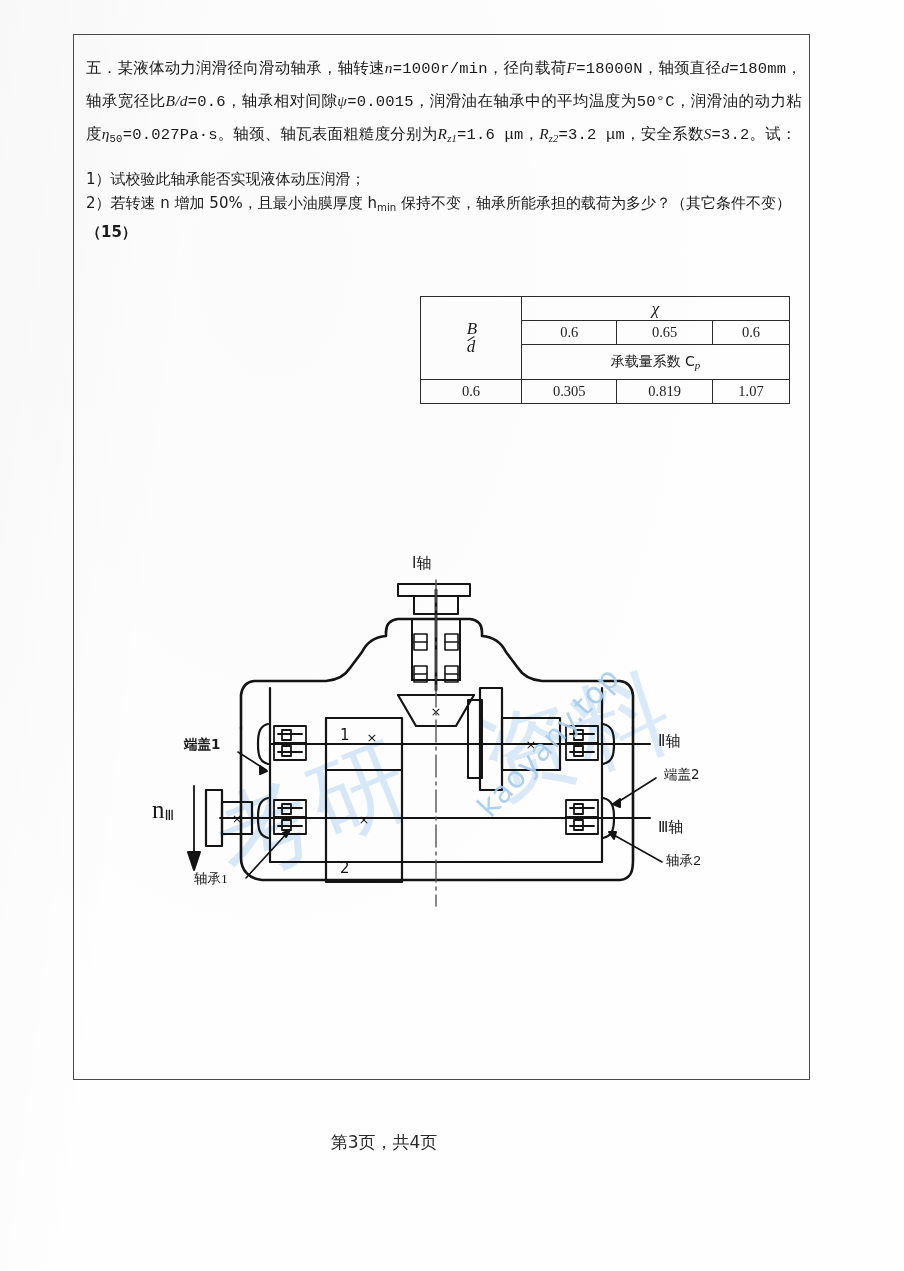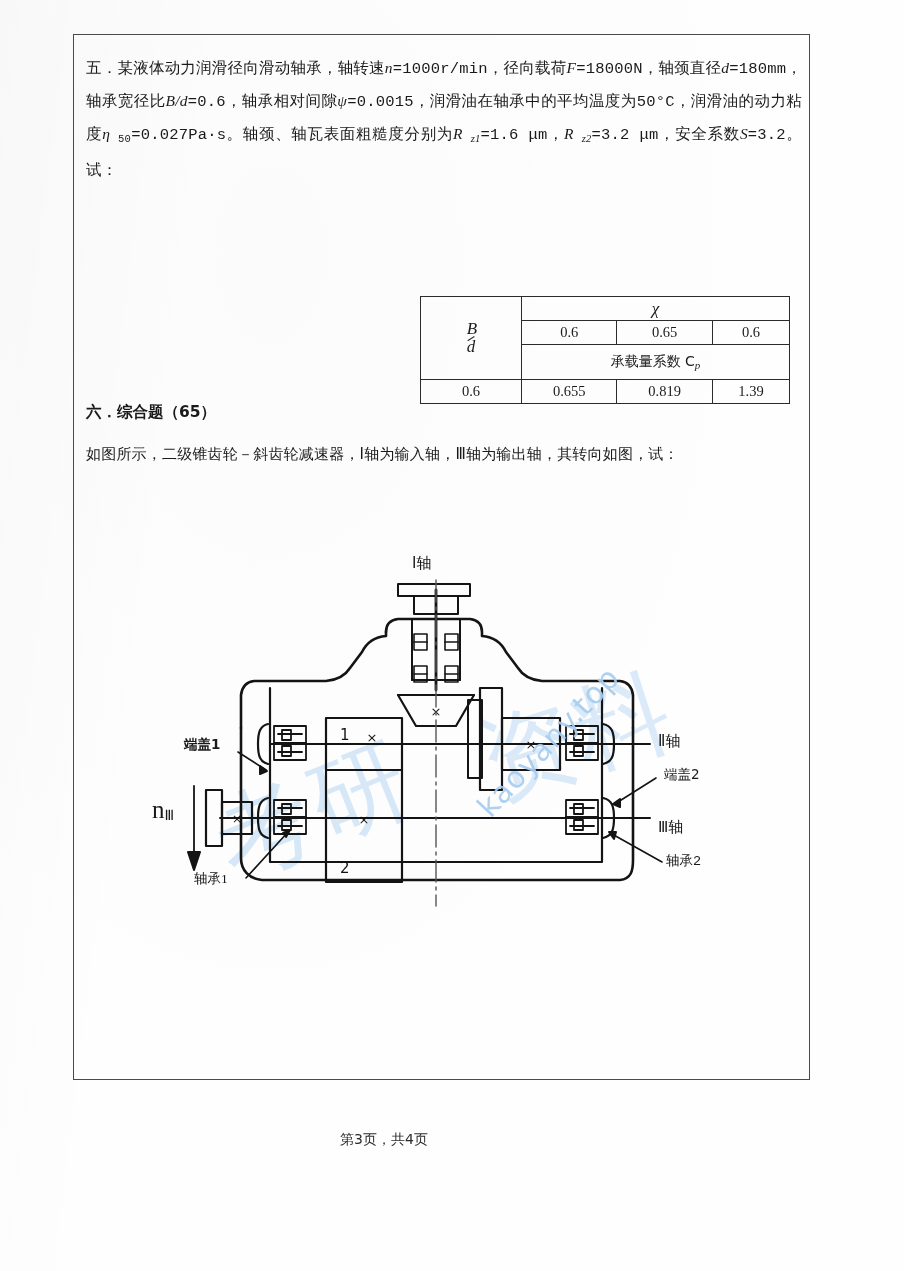--- a/index.html
+++ b/index.html
@@ -49,21 +49,21 @@
   .q-para {
     font-size: 15.5px;
     line-height: 31px;
     letter-spacing: 0.2px;
     text-align: justify;
     margin: 0;
   }
   .cjk { font-family: "DejaVu Sans", "Liberation Sans", sans-serif; }
   .mi { font-style: italic; font-family: "Liberation Serif", serif; }
   .mn { font-family: Liberation Mono, monospace; }
-  .sub { font-size: 0.68em; vertical-align: -0.28em; padding-left: 8px; }
+  .sub { font-size: 0.68em; vertical-align: -0.28em; }
   .bold { font-weight: bold; }
 
   .sub-q {
     font-size: 15px;
     line-height: 24px;
     margin: 0;
     font-family: "DejaVu Sans", "Liberation Sans", sans-serif;
   }
   #q5-list { margin-top: 12px; }
 
@@ -166,39 +166,43 @@
     opacity: .40;
   }
 
   
   #footer {
     position: absolute;
     left: 0; top: 1131px;
     width: 768px;
     text-align: center;
     font-family: "DejaVu Sans", sans-serif;
-    font-size: 14px;
+    font-size: 17px;
     color: #2a2a2a;
   }
 </style>
 </head>
 <body>
 
 <div id="scan-sheet">
 
   <div id="paper-tone"></div>
 
   <div class="wm" id="wm-cjk">考研</div>
   <div class="wm" id="wm-cjk2">资料</div>
 
   <div id="page-border"></div>
 
   <div id="content">
     <p class="q-para cjk"><span>五．某液体动力润滑径向滑动轴承，轴转速</span><span class="mi">n</span><span class="mn">=1000r/min</span><span>，径向载荷</span><span class="mi">F</span><span class="mn">=18000N</span><span>，轴颈直径</span><span class="mi">d</span><span class="mn">=180mm</span><span>，轴承宽径比</span><span class="mi">B/d</span><span class="mn">=0.6</span><span>，轴承相对间隙</span><span class="mi">ψ</span><span class="mn">=0.0015</span><span>，润滑油在轴承中的平均温度为</span><span class="mn">50°C</span><span>，润滑油的动力粘度</span><span class="mi">η</span><span class="sub mn">50</span><span class="mn">=0.027Pa·s</span><span>。轴颈、轴瓦表面粗糙度分别为</span><span class="mi">R</span><span class="sub mi">z1</span><span class="mn">=1.6 μm</span>，<span class="mi">R</span><span class="sub mi">z2</span><span class="mn">=3.2 μm</span><span>，安全系数</span><span class="mi">S</span><span class="mn">=3.2。试：</span></p>
 
+    <div id="q5-list">
+      <p class="sub-q">1）试校验此轴承能否实现液体动压润滑；</p>
+      <p class="sub-q"><span>2）若转速 n 增加 50%，且最小油膜厚度 h</span><span class="sub">min</span><span> 保持不变，轴承所能承担的载荷为多少？（其它条件不变）</span><span class="bold">（15）</span></p>
+    </div>
   </div>
 
   <div id="cp-table-wrap">
     <table class="cp">
       <tbody>
           <tr>
         <td class="bd-cell" rowspan="3">
           <span class="frac">
             <span class="num">B</span>
             <span class="bar"></span>
@@ -214,31 +218,29 @@
         <td>0.65</td>
         <td>0.6</td>
       </tr>
       <tr>
         <td colspan="3" style="height:32px">
           <span class="cp-head">承载量系数 C</span><span class="mi" style="font-size:11px;vertical-align:-0.3em">p</span>
         </td>
       </tr>
       <tr>
         <td>0.6</td>
-        <td>0.655</td>
+        <td>0.305</td>
         <td>0.819</td>
-        <td>1.39</td>
+        <td>1.07</td>
       </tr>
     </tbody>
       </table>
   </div>
 
   <div id="sec6">
-    <p id="sec6-title">六．综合题（65）</p>
-    <p id="sec6-text">如图所示，二级锥齿轮－斜齿轮减速器，Ⅰ轴为输入轴，Ⅲ轴为输出轴，其转向如图，试：</p>
   </div>
 
   <div id="drawing">
     <svg width="620" height="420" viewBox="0 0 620 420" xmlns="http://www.w3.org/2000/svg">
       <g fill="none" stroke="#141414" stroke-width="2" stroke-linejoin="round" stroke-linecap="round">
 
         <rect x="248" y="44" width="72" height="12"></rect>
         <rect x="264" y="56" width="44" height="18"></rect>
 
         <path d="M236,92 C236,84 240,80 248,79 L320,79 C328,80 332,84 332,92

